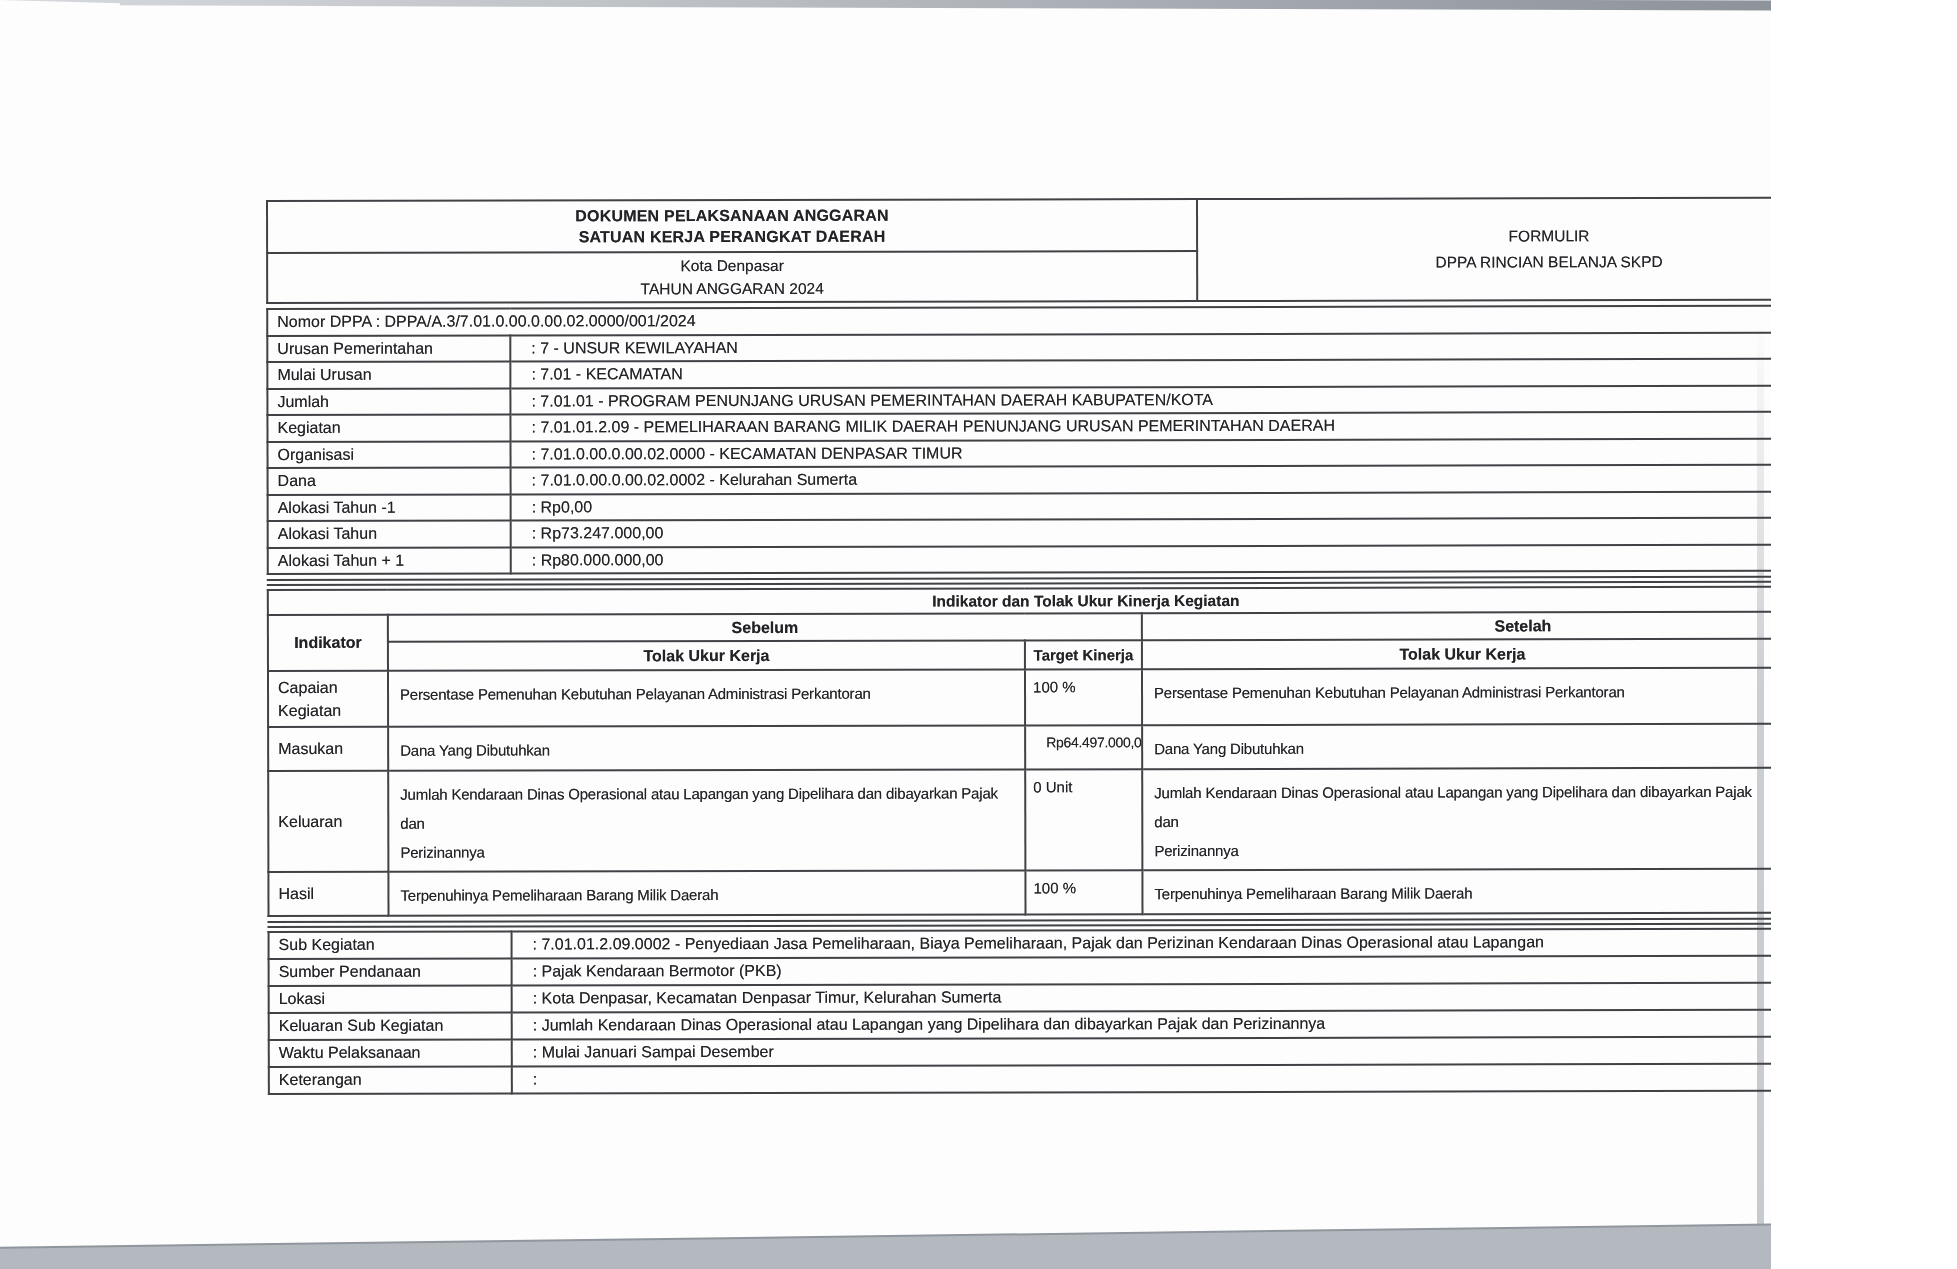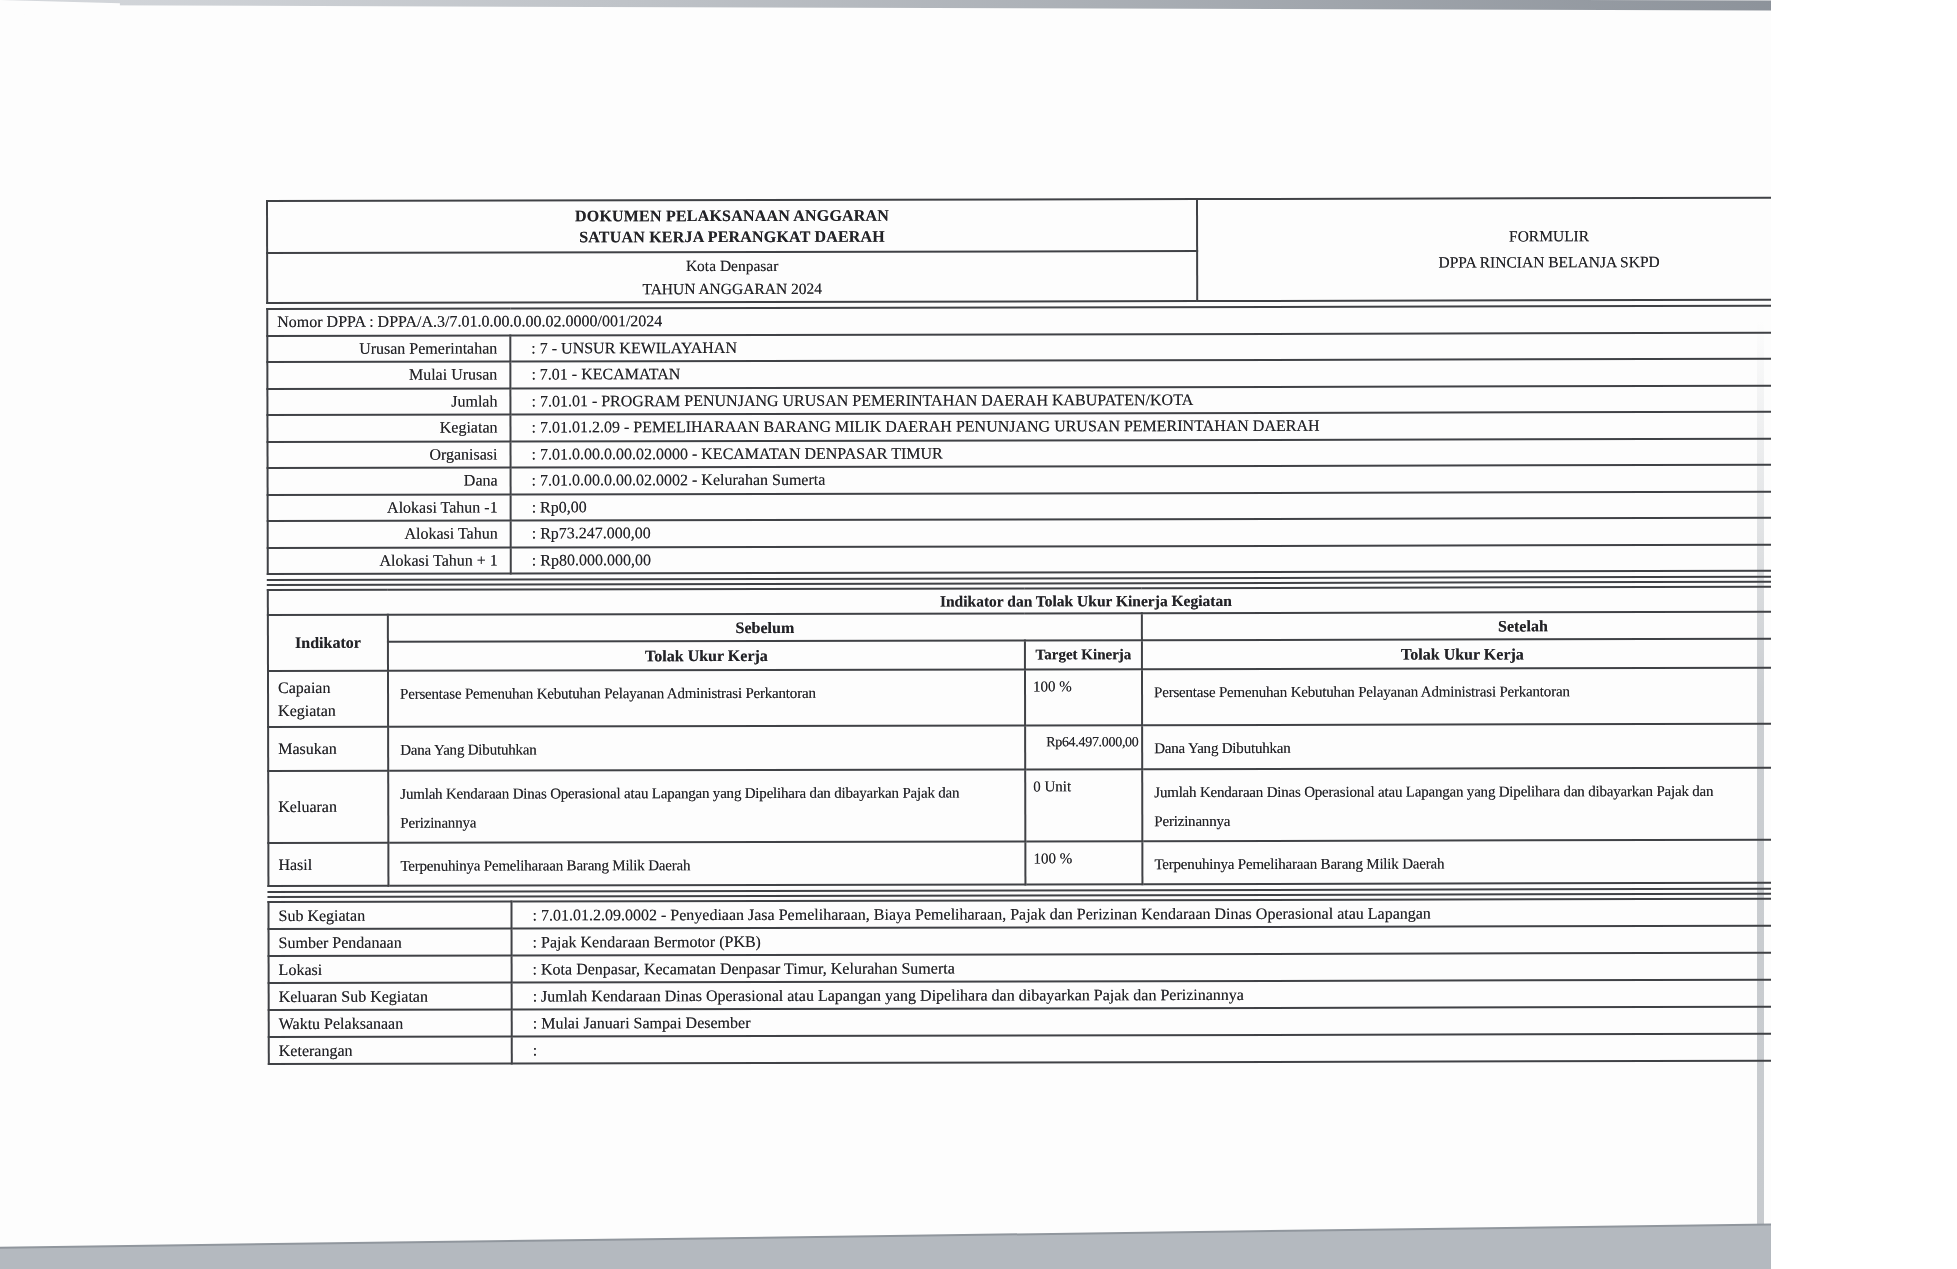--- a/index.html
+++ b/index.html
@@ -1,20 +1,20 @@
 <!DOCTYPE html>
 <html><head>
 <meta charset="utf-8">
 <style>
   * { margin:0; padding:0; box-sizing:border-box; }
   html,body { background:#ffffff; }
   .page {
     position:relative; width:1771px; height:1269px;
     background:#fdfdfd; overflow:hidden;
-    font-family:Liberation Serif, serif;
+    font-family:Liberation Sans, sans-serif;
     color:#232327;
   }
   
   .scan-top {
     position:absolute; top:-5px; left:-14px; width:103%; height:10px;
     background:linear-gradient(to right,#d6d9dd 0%,#bfc3c8 35%,#8b9199 100%);
     transform:rotate(0.18deg); transform-origin:left top;
   }
   .scan-top-fade {
     position:absolute; top:0; left:0; width:120px; height:14px; background:#fdfdfd;
@@ -44,21 +44,21 @@
 
   
   .t-head td { text-align:center; }
   .cell-title { height:52px; font-weight:700; font-size:16px; line-height:21px; letter-spacing:.2px; }
   .cell-city  { height:50px; font-size:15.5px; line-height:23px; }
   .cell-form  { font-size:15.5px; line-height:26px; }
 
   
   .t-info { margin-top:4px; }
   .t-info td { height:26.5px; font-size:16px; }
-  .t-info .lab { padding:2px 12px 2px 9px;text-align:right; }
+  .t-info .lab { padding:2px 0 2px 9px; }
   .t-info .val { padding:2px 8px 2px 20px; }
   .t-info .nomor { padding:2px 8px 2px 9px; }
 
   .spacer { margin-top:4px; height:7px; border-top:2px solid #404246; border-bottom:2px solid #404246; }
 
   
   .t-ind { margin-top:3px; }
   .t-ind .cap td { height:25px; text-align:center; font-size:15.5px; font-weight:600; }
   .t-ind .h1 td, .t-ind .h2 td { text-align:center; font-weight:700; font-size:16px; }
   .t-ind .h1 td { height:27px; }

